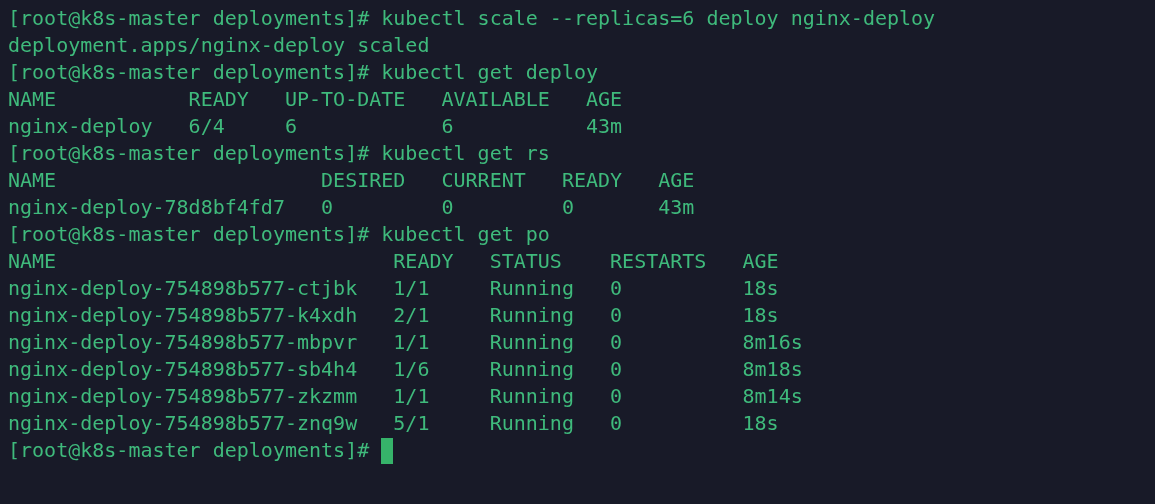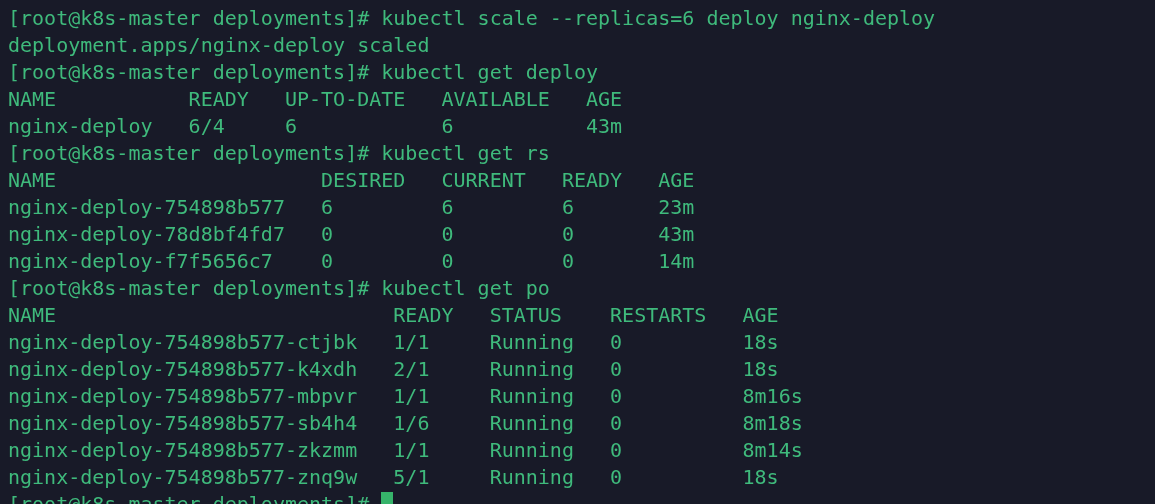--- a/index.html
+++ b/index.html
@@ -39,23 +39,21 @@
 <body>
 
 <div class="terminal" style="--background: #181a28; --foreground: #3fba7c; --cursor: #36b36a;">
   <div class="line">[root@k8s-master deployments]# kubectl scale --replicas=6 deploy nginx-deploy</div>
   <div class="line">deployment.apps/nginx-deploy scaled</div>
   <div class="line">[root@k8s-master deployments]# kubectl get deploy</div>
   <div class="line">NAME           READY   UP-TO-DATE   AVAILABLE   AGE</div>
   <div class="line">nginx-deploy   6/4     6            6           43m</div>
   <div class="line">[root@k8s-master deployments]# kubectl get rs</div>
   <div class="line">NAME                      DESIRED   CURRENT   READY   AGE</div>
-  <div class="line">nginx-deploy-754898b577   6         6         6       23m</div>
   <div class="line">nginx-deploy-78d8bf4fd7   0         0         0       43m</div>
-  <div class="line">nginx-deploy-f7f5656c7    0         0         0       14m</div>
   <div class="line">[root@k8s-master deployments]# kubectl get po</div>
   <div class="line">NAME                            READY   STATUS    RESTARTS   AGE</div>
   <div class="line">nginx-deploy-754898b577-ctjbk   1/1     Running   0          18s</div>
   <div class="line">nginx-deploy-754898b577-k4xdh   2/1     Running   0          18s</div>
   <div class="line">nginx-deploy-754898b577-mbpvr   1/1     Running   0          8m16s</div>
   <div class="line">nginx-deploy-754898b577-sb4h4   1/6     Running   0          8m18s</div>
   <div class="line">nginx-deploy-754898b577-zkzmm   1/1     Running   0          8m14s</div>
   <div class="line">nginx-deploy-754898b577-znq9w   5/1     Running   0          18s</div>
   <div class="line"><span>[root@k8s-master deployments]# </span><span class="cursor"></span></div>
 </div>

